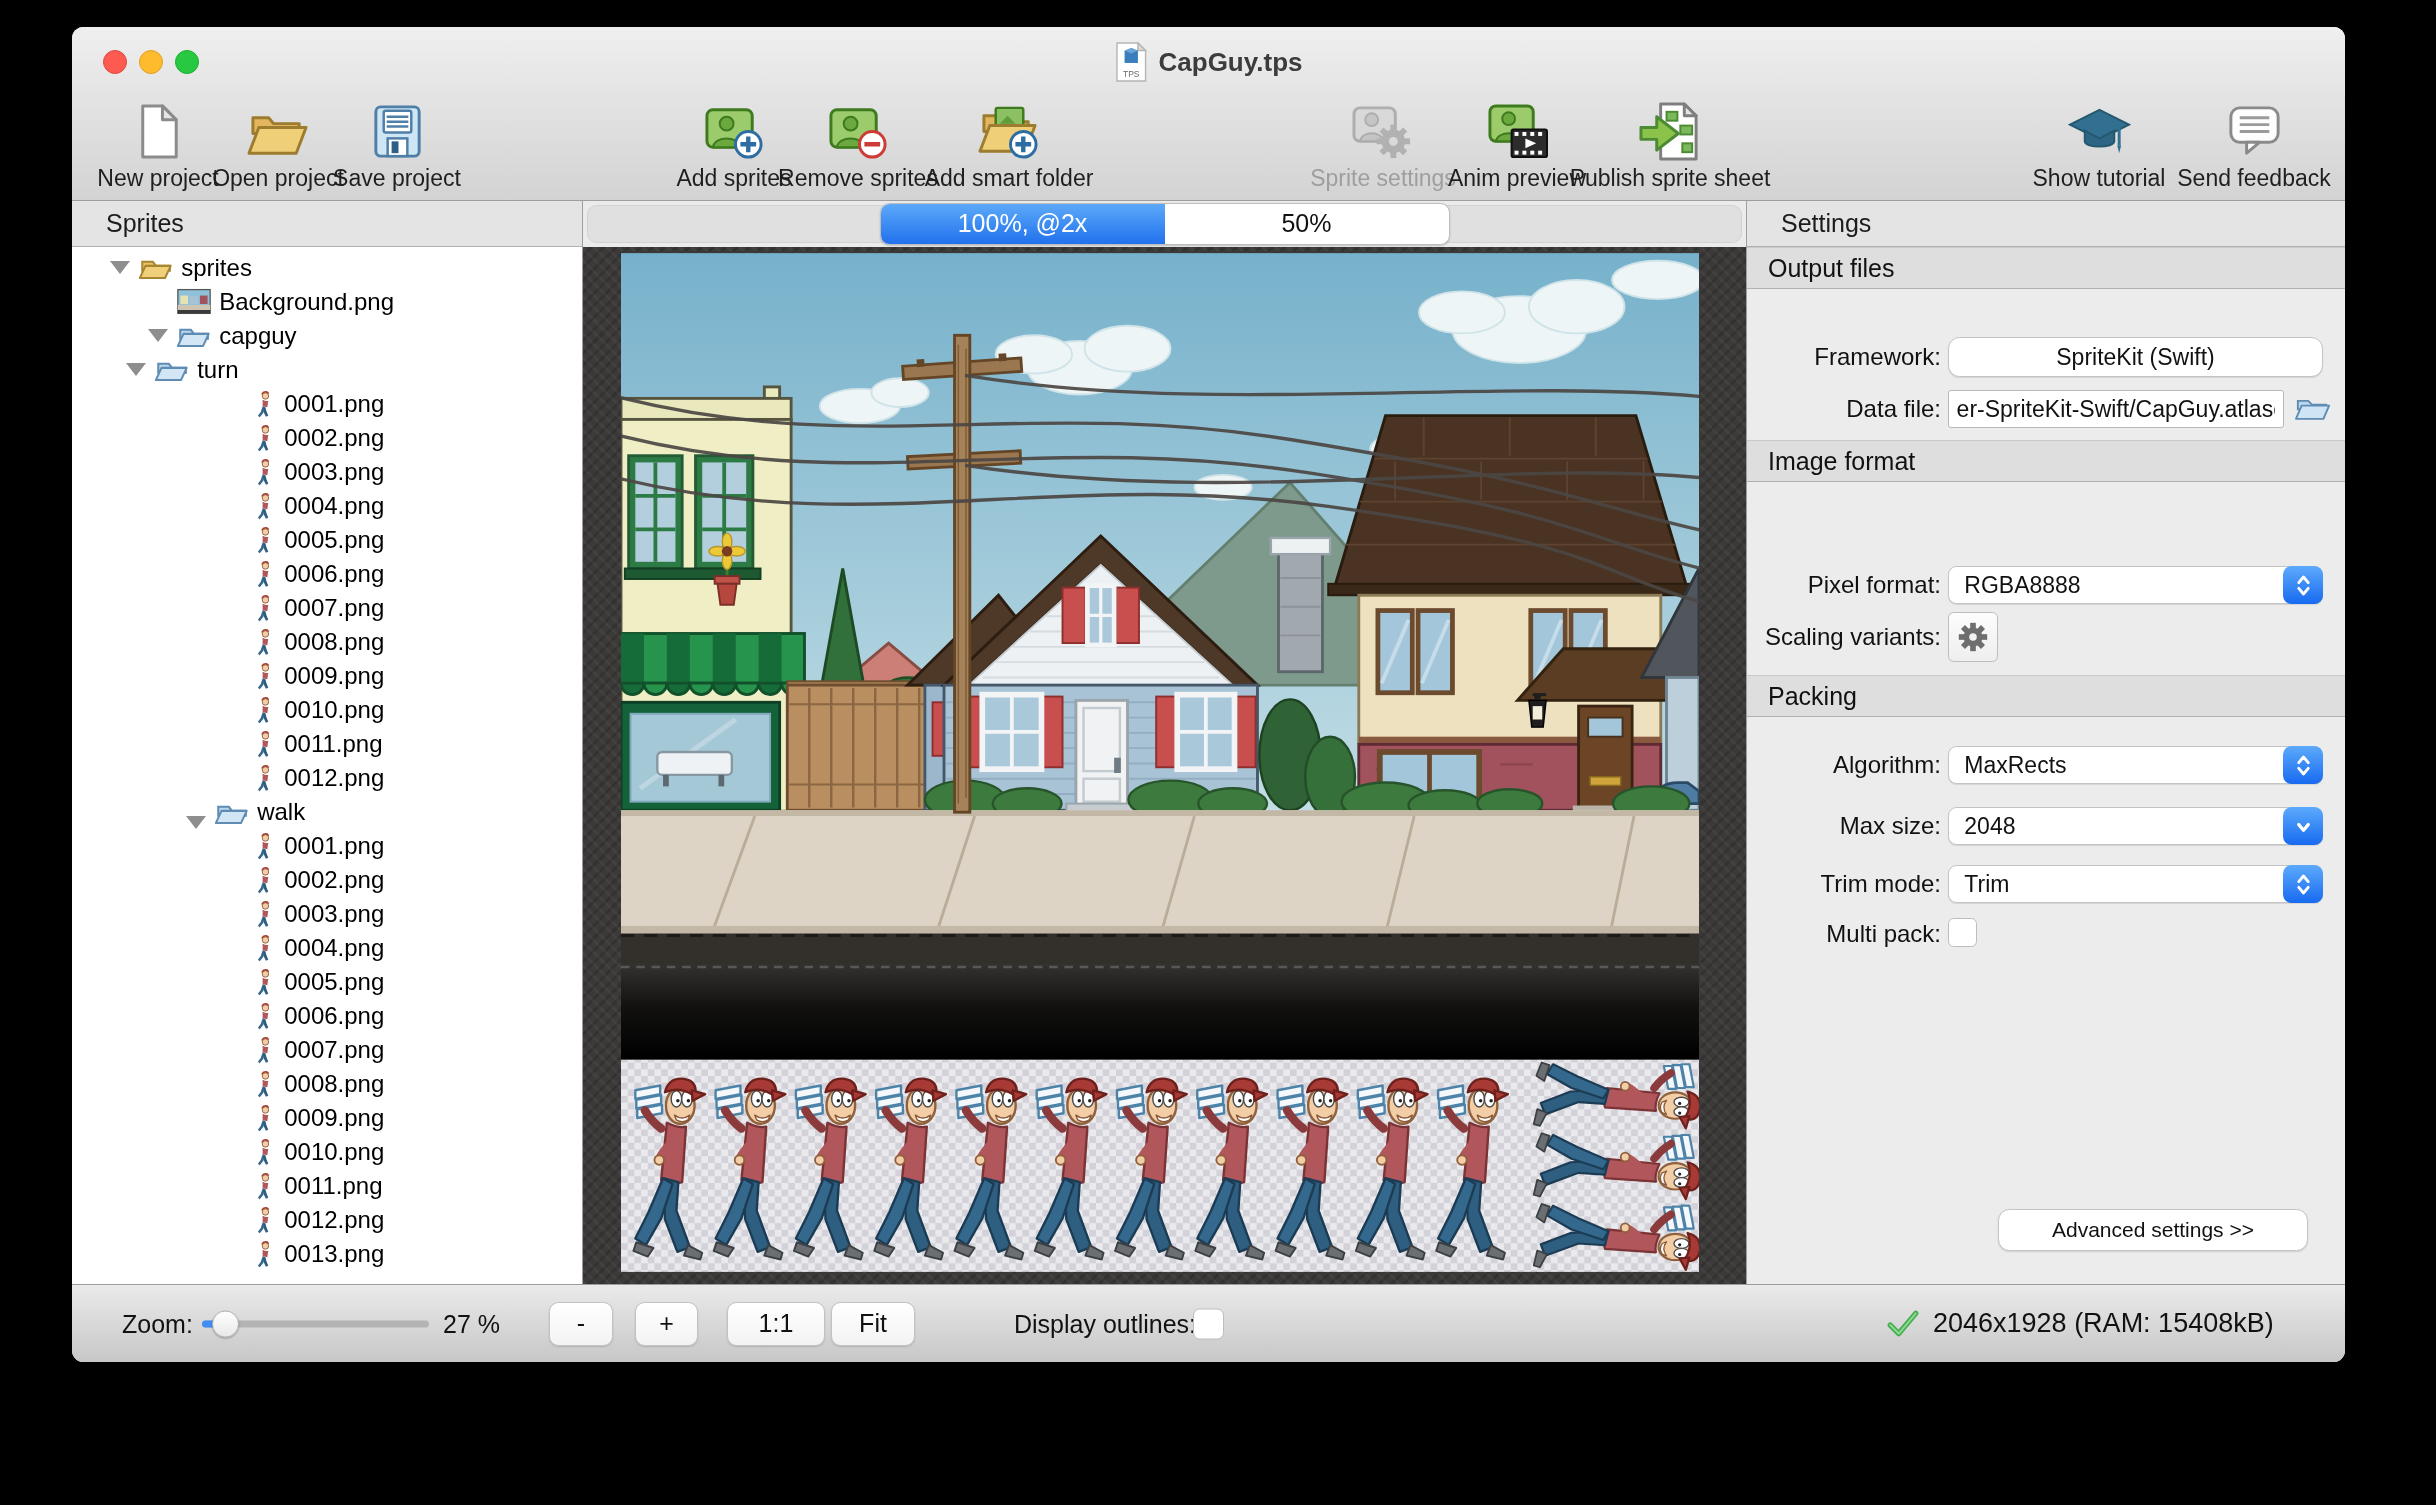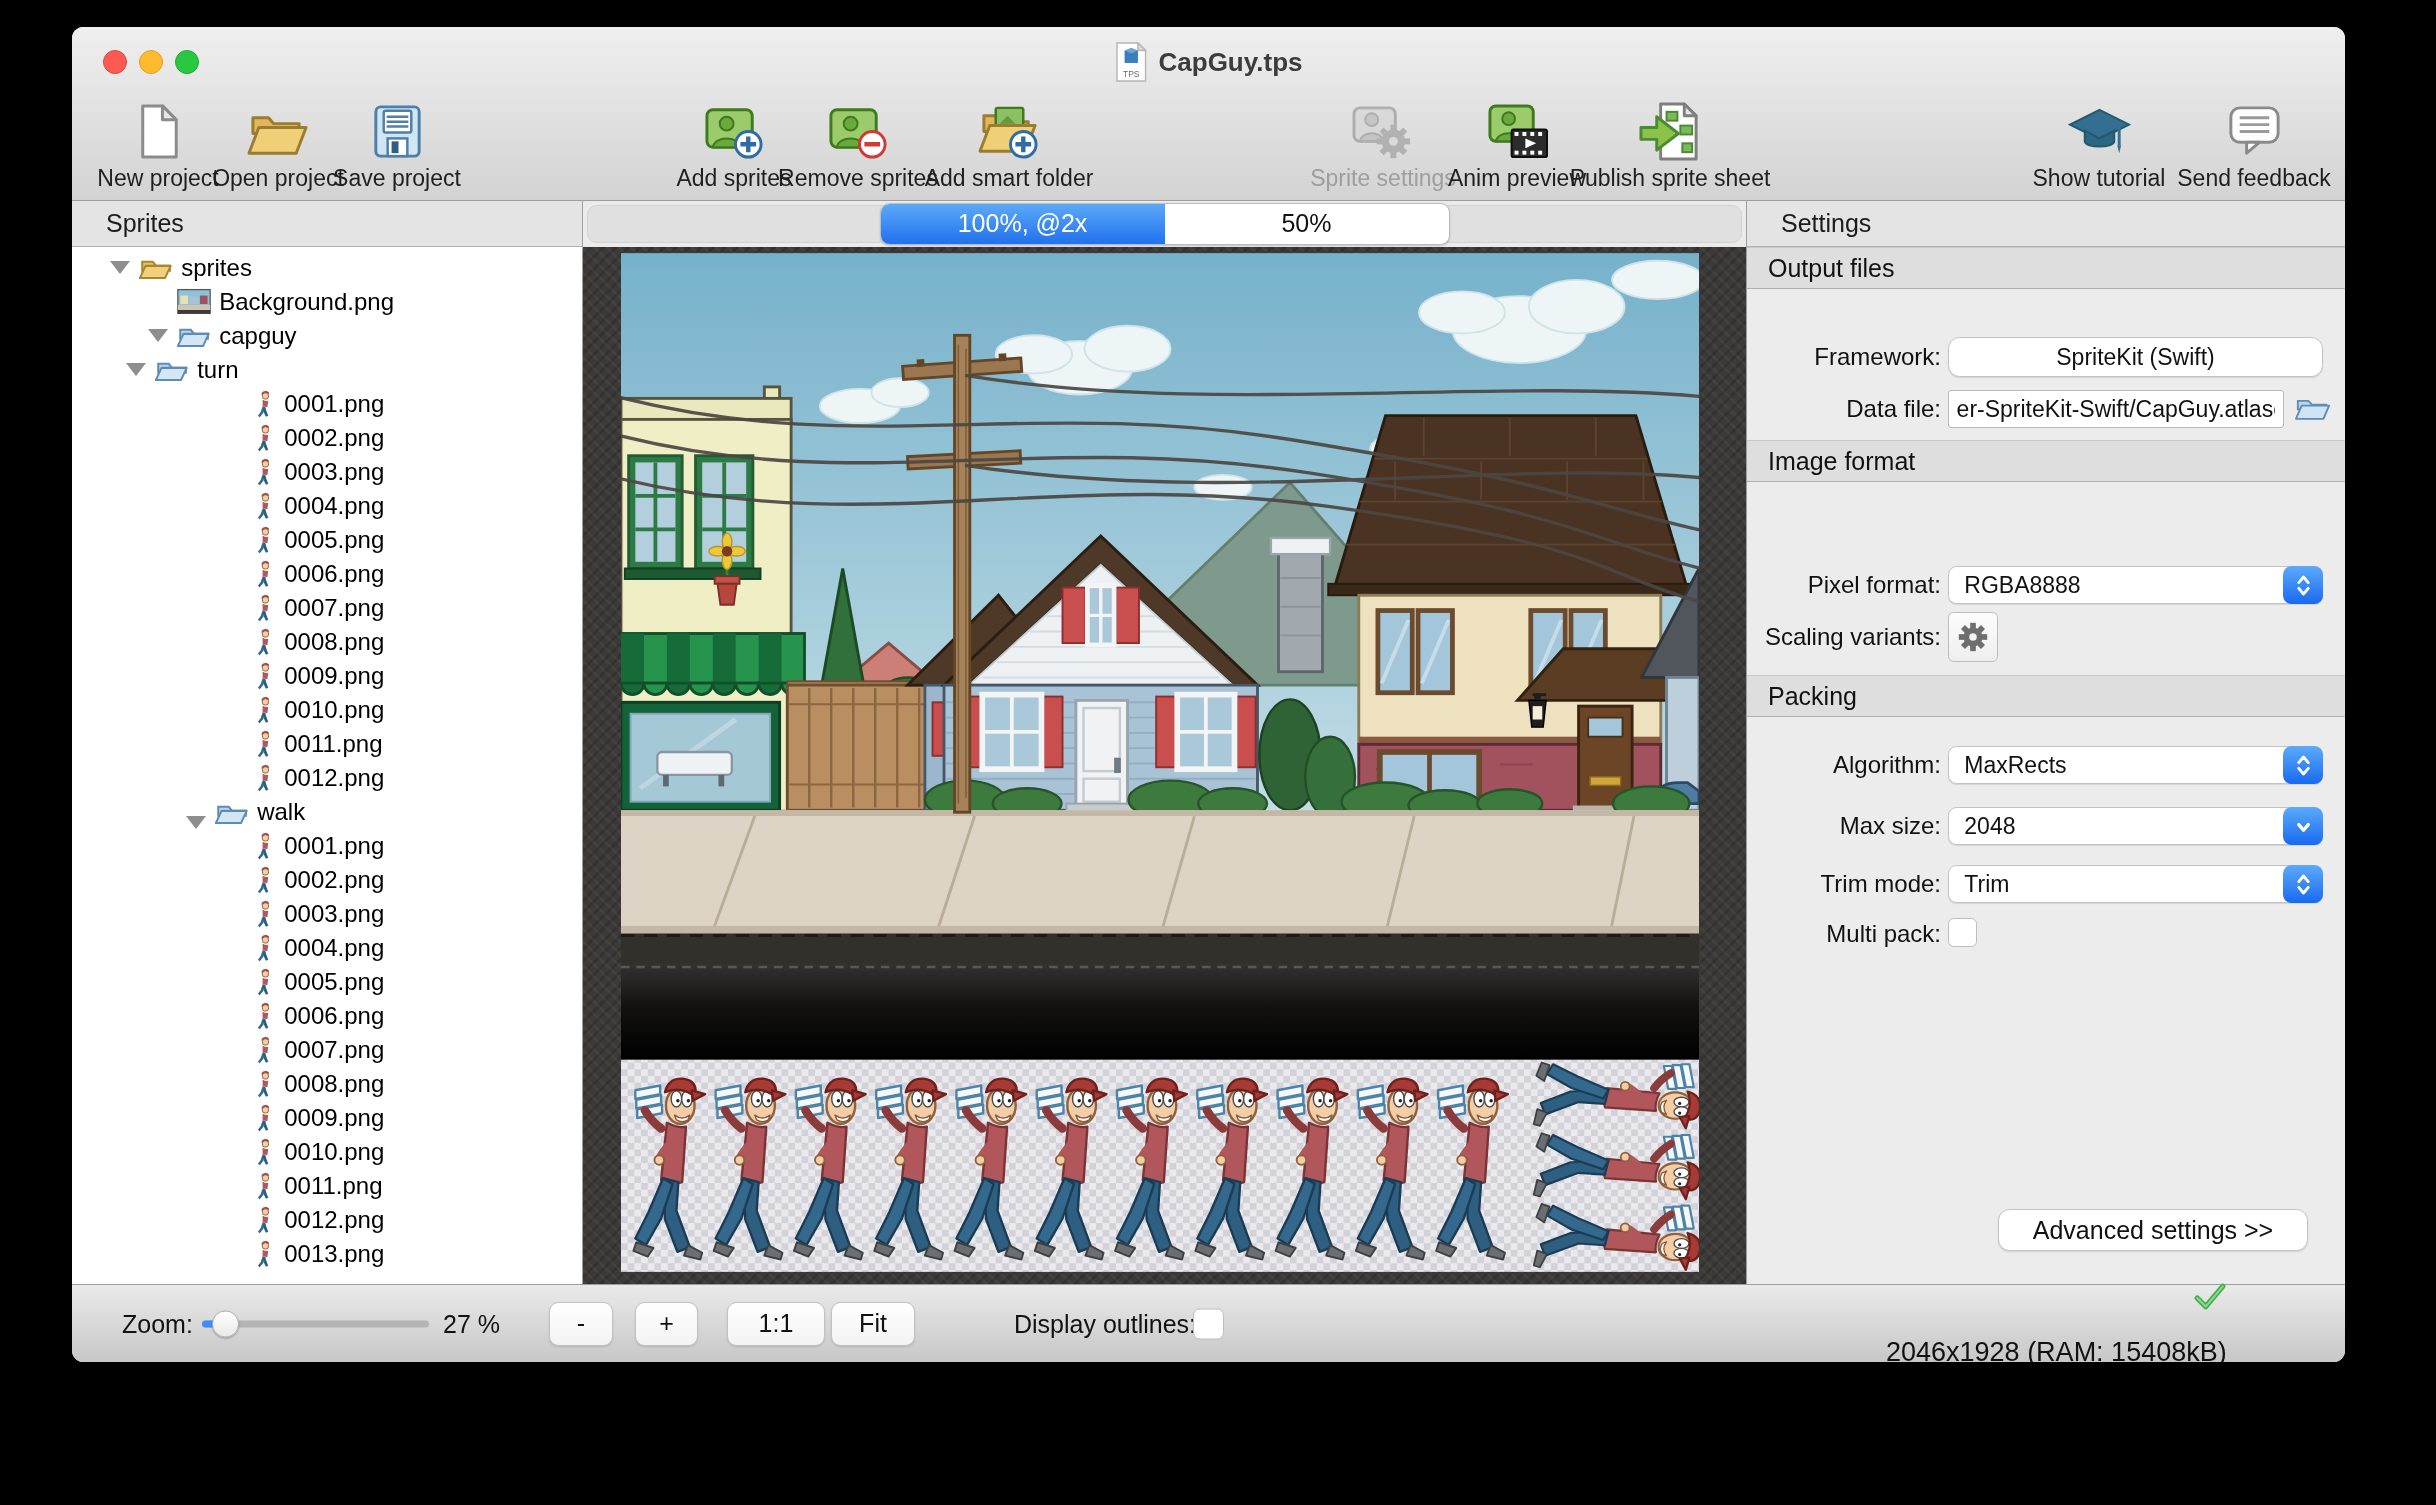--- a/index.html
+++ b/index.html
@@ -75,39 +75,39 @@
   .sselect { position:absolute; left:201px; width:375px; height:38px; background:#fff;
              border:1px solid #c3c3c3; border-radius:8.6px; box-shadow:0 1px 1px rgba(0,0,0,.1); }
   .sel-val { position:absolute; left:15.3px; top:50%; transform:translateY(-50%); font-size:23px; color:#111; }
   .stepper { position:absolute; right:-1px; top:-1px; width:40px; height:38px; border-radius:8.6px;
              background:linear-gradient(#5caafc,#186af0); display:flex; align-items:center; justify-content:center; }
   .gearbtn { position:absolute; left:201px; width:50px; height:50px; border:1px solid #bdbdbd; border-radius:5.7px;
              background:linear-gradient(#fdfdfd,#eee); display:flex; align-items:center; justify-content:center; }
   .checkbox { position:absolute; left:201px; width:29px; height:29px; background:#fff;
               border:1px solid #bdbdbd; border-radius:5.7px; }
   .advbtn { position:absolute; left:251px; top:962px; width:310px; height:42px; background:#fff;
-            border:1px solid #c4c4c4; border-radius:11.5px; font-size:25px; color:#111;
+            border:1px solid #c4c4c4; border-radius:11.5px; font-size:21px; color:#111;
             box-shadow:0 1px 1.9px rgba(0,0,0,.12); font-family:"Liberation Sans",sans-serif; }
 
   
   .statusbar { position:absolute; left:0; bottom:0; right:0; height:78px;
                background:linear-gradient(#eaeaea,#c7c7c7); border-top:1.9px solid #9c9c9c; }
   .sb-item { position:absolute; top:50%; transform:translateY(-50%); font-size:25px; color:#111; white-space:nowrap; }
   .slider { position:absolute; left:130px; top:50%; transform:translateY(-50%); width:227px; height:29px; }
   .slider .track { position:absolute; left:0; right:0; top:11.5px; height:6.7px; background:#b4b4b4; border-radius:3.8px; }
   .slider .fill { position:absolute; left:0; top:11.5px; width:23px; height:6.7px; background:#3f8ef5; border-radius:3.8px 0 0 3.8px; }
   .slider .knob { position:absolute; left:140px; top:1px; width:27px; height:27px; background:linear-gradient(#fff,#e9e9e9);
                   border:1px solid #b5b5b5; border-radius:50%; box-shadow:0 1px 1.9px rgba(0,0,0,.3); }
   .sb-btn { position:absolute; top:50%; transform:translateY(-50%); height:44px; background:linear-gradient(#fff,#f3f3f3);
             border:1px solid #c2c2c2; border-radius:9.6px; font-size:25px; color:#111;
             box-shadow:0 1px 1.9px rgba(0,0,0,.15); font-family:"Liberation Sans",sans-serif; }
   .sb-check { position:absolute; left:1121px; top:50%; transform:translateY(-50%); width:31px; height:31px;
               background:#fff; border:1px solid #bdbdbd; border-radius:6.7px; }
   .status-right { position:absolute; left:1814px; top:50%; transform:translateY(-50%);
-                  display:flex; align-items:flex-end; gap:23px;flex-direction:column; }
+                  display:flex; align-items:center; gap:13px; }
   .status-right .txt { font-size:27px; color:#111; }
 </style>
 </head>
 <body>
 
 <div class="screen">
 <div class="window">
 
   <div class="chrome">
     <div class="titlebar">

